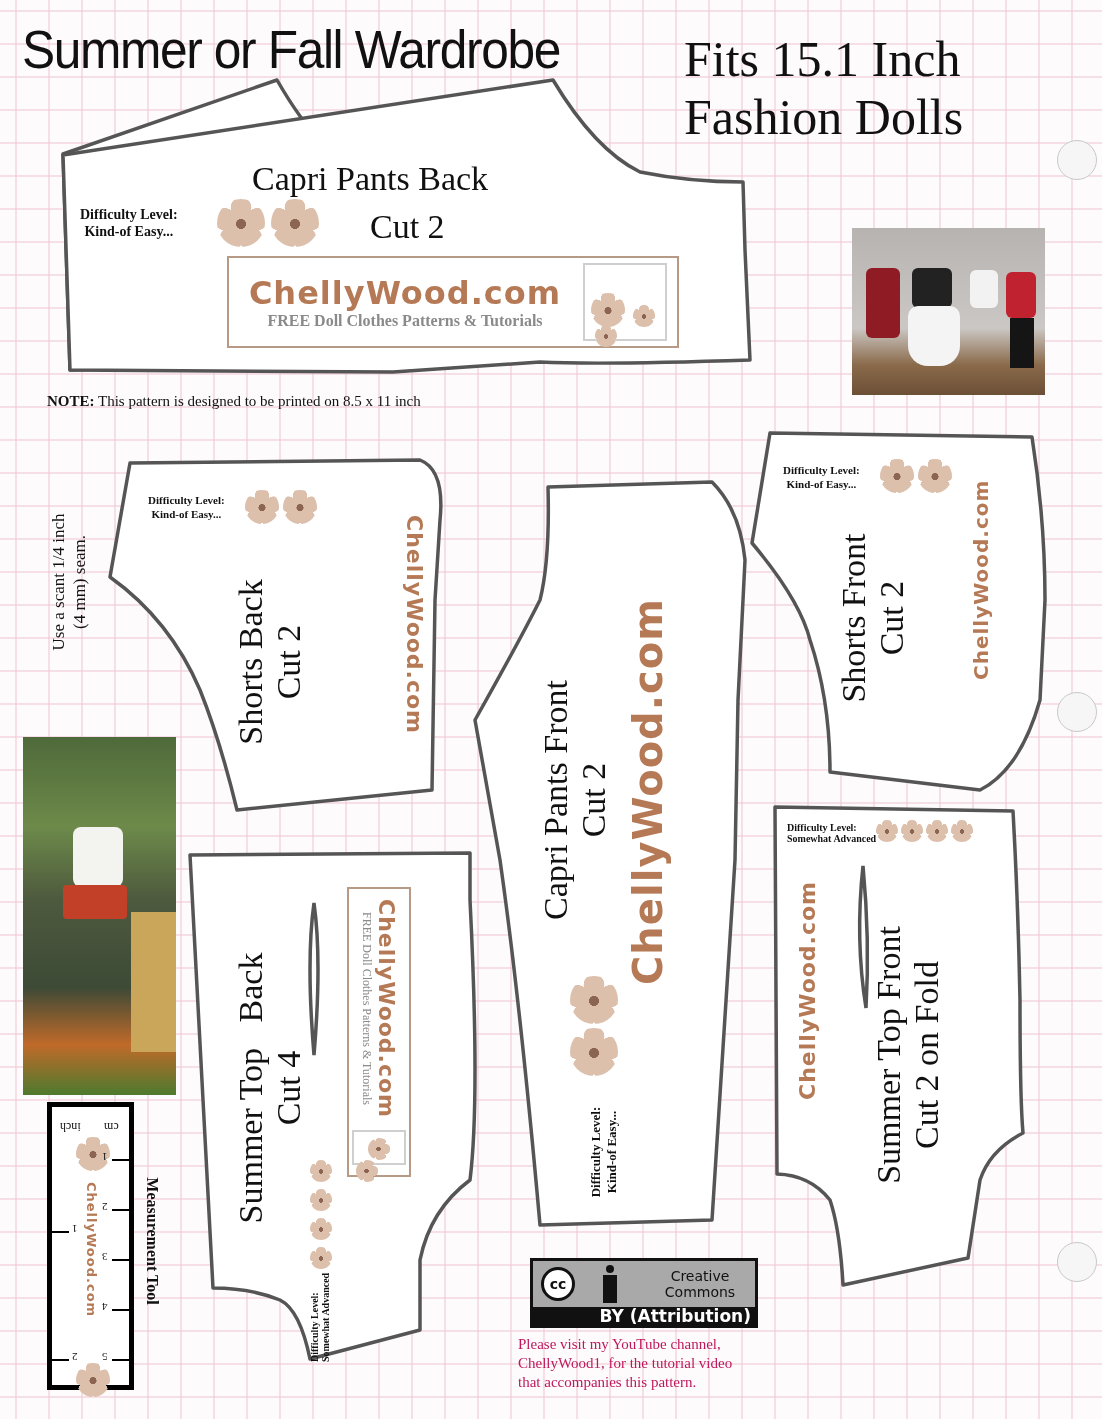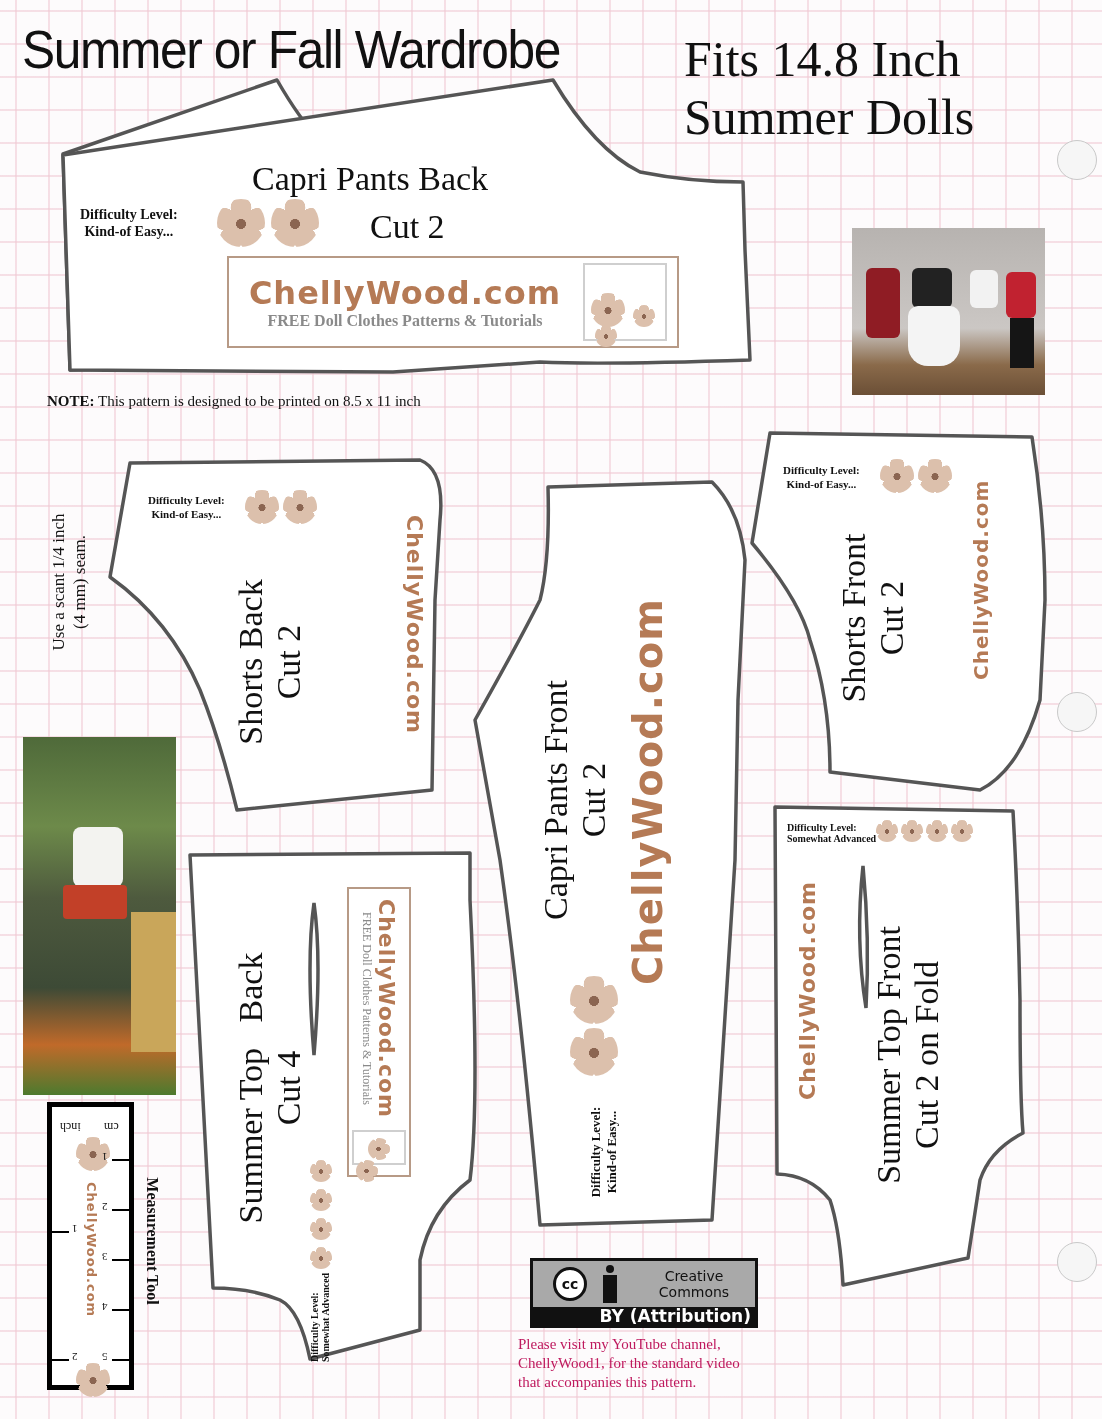--- a/index.html
+++ b/index.html
@@ -47,21 +47,21 @@
   }
   .banner .tag { font-family: "Liberation Serif", serif; font-weight: bold; color: #8a8a8a; font-size: 16px; white-space: nowrap; }
   .banner .art { width: 80px; height: 74px; border: 2px solid #cfcfcf; position: relative; background: #fff; }
   .note { left: 47px; top: 391px; font-size: 15px; line-height: 20px; }
   .rot-ccw { transform: rotate(-90deg); transform-origin: center center; }
   .rot-cw { transform: rotate(90deg); transform-origin: center center; }
   .photo { overflow: hidden; }
   .cc-badge {
     left: 530px; top: 1258px; width: 228px; height: 70px; background: #111; box-sizing: border-box; padding: 3px;
   }
-  .cc-inner { background: #a9a9a9; height: 46px; display: flex; align-items: center; gap: 12px; padding-left: 20px; }
+  .cc-inner { background: #a9a9a9; height: 46px; display: flex; align-items: center; gap: 24px; padding-left: 8px; }
   .cc-circle { width: 34px; height: 34px; border-radius: 50%; background: #fff; border: 3px solid #111; box-sizing: border-box;
     font-family: "DejaVu Sans", sans-serif; font-weight: bold; font-size: 14px; display: flex; align-items: center; justify-content: center; }
   .cc-person { width: 22px; height: 38px; position: relative; }
   .cc-person::before { content: ""; position: absolute; left: 7px; top: 0; width: 8px; height: 8px; border-radius: 50%; background: #111; }
   .cc-person::after { content: ""; position: absolute; left: 4px; top: 10px; width: 14px; height: 28px; background: #111; }
   .cc-text { font-family: "DejaVu Sans", sans-serif; font-weight: normal; font-size: 14px; line-height: 16px; text-align: center; color: #111; }
   .cc-by { color: #fff; font-family: "DejaVu Sans", sans-serif; font-weight: bold; font-size: 17px; text-align: right; padding-right: 4px; line-height: 18px; }
   .visit { left: 518px; top: 1335px; font-size: 15px; line-height: 19px; color: #be185d; }
   .ruler { left: 47px; top: 1102px; width: 87px; height: 288px; background: #fff; border: 5px solid #000; box-sizing: border-box; }
 </style>
@@ -93,22 +93,22 @@
     <path d="M775,807 L1013,811 Q1018,900 1020,1000 Q1020,1100 1023,1133 Q990,1150 980,1180 L968,1258 L843,1285 Q840,1230 830,1200 Q810,1175 777,1174 Z"></path>
   </g>
   <g fill="#fff" stroke="#555" stroke-width="3.5">
     <path d="M314,903 Q306,960 314,1055 Q322,960 314,903 Z"></path>
     <path d="M863,866 Q870,940 866,1008 Q855,940 863,866 Z"></path>
   </g>
 </svg>
 
 <div class="abs title-main">Summer or Fall Wardrobe</div>
 <div class="abs title-fits">
-  <div>Fits 14.8 Inch</div>
-  <div>Summer Dolls</div>
+  <div>Fits 15.1 Inch</div>
+  <div>Fashion Dolls</div>
 </div>
 
 <div class="abs hole" style="left:1057px;top:140px;"></div>
 <div class="abs hole" style="left:1057px;top:692px;"></div>
 <div class="abs hole" style="left:1057px;top:1242px;"></div>
 
 <div class="abs piece-label" style="left:252px;top:160px;text-align:center;">Capri Pants Back</div>
 <div class="abs piece-label" style="left:370px;top:208px;">Cut 2</div>
 <div class="abs diff" style="left:80px;top:206px;">
   <div>Difficulty Level:</div>
@@ -267,15 +267,15 @@
     <div class="cc-text" style="flex:1;">
       <div>Creative</div>
       <div>Commons</div>
     </div>
   </div>
   <div class="cc-by">BY  (Attribution)</div>
 </div>
 
 <div class="abs visit">
   <div>Please visit my YouTube channel,</div>
-  <div>ChellyWood1, for the standard video</div>
+  <div>ChellyWood1, for the tutorial video</div>
   <div>that accompanies this pattern.</div>
 </div>
 
 </body></html>

